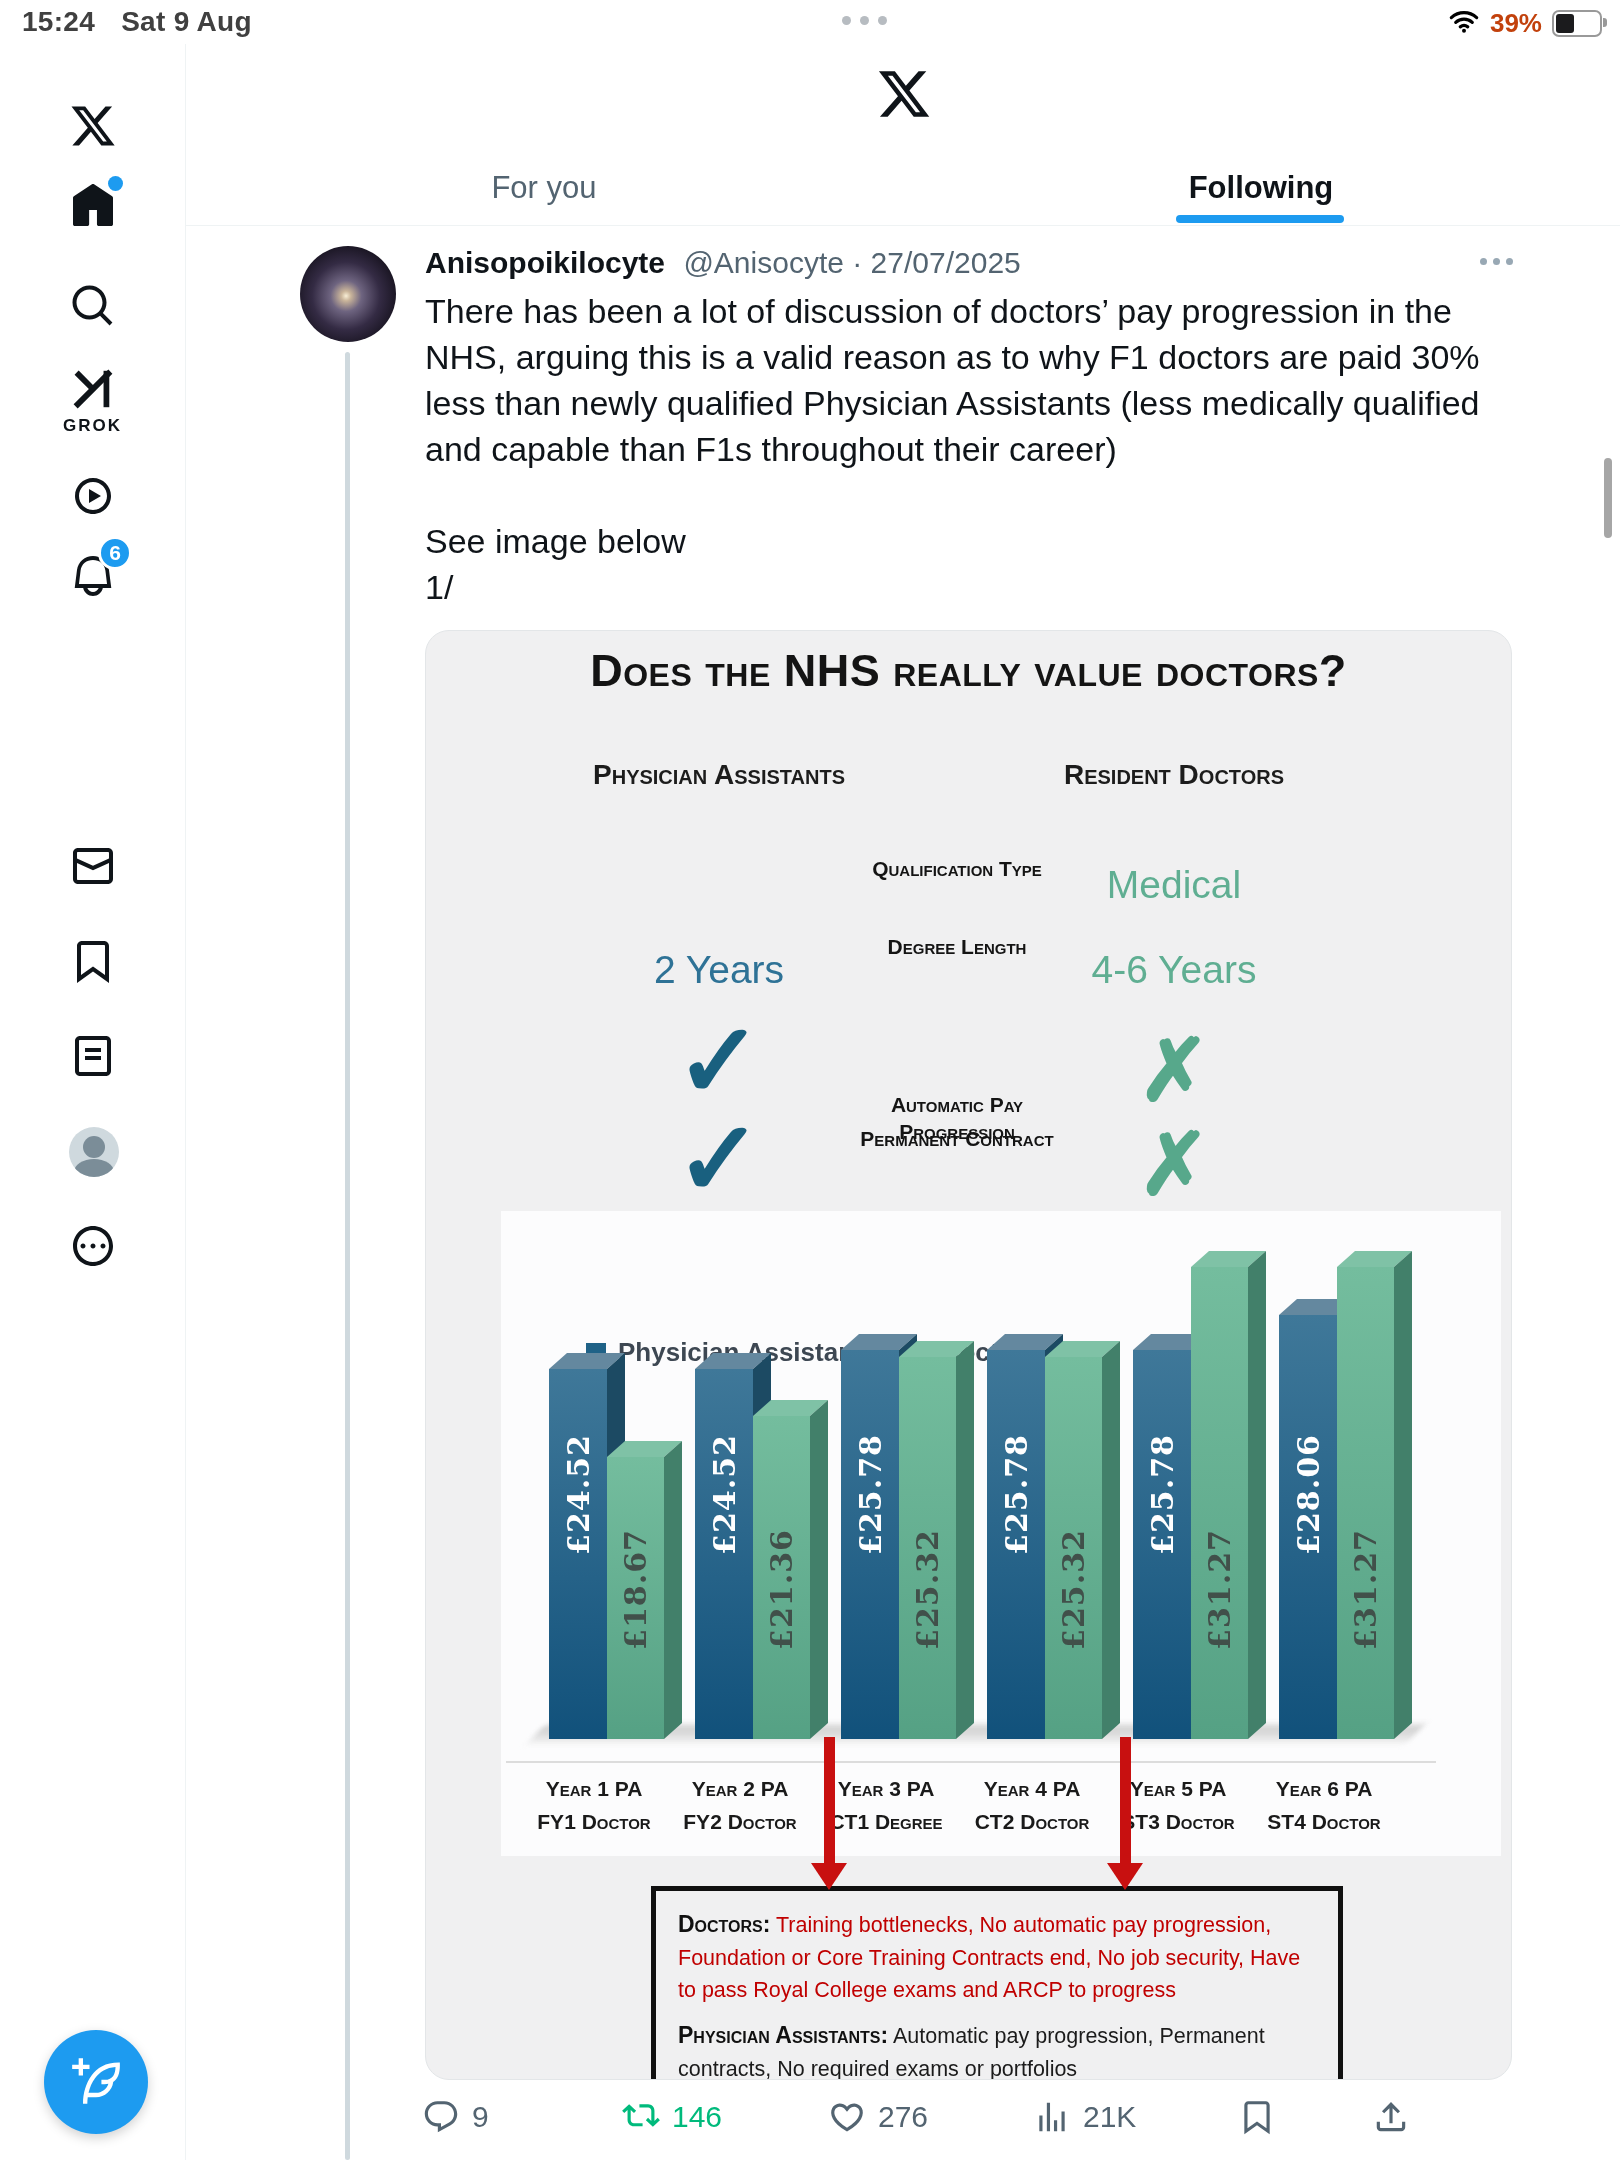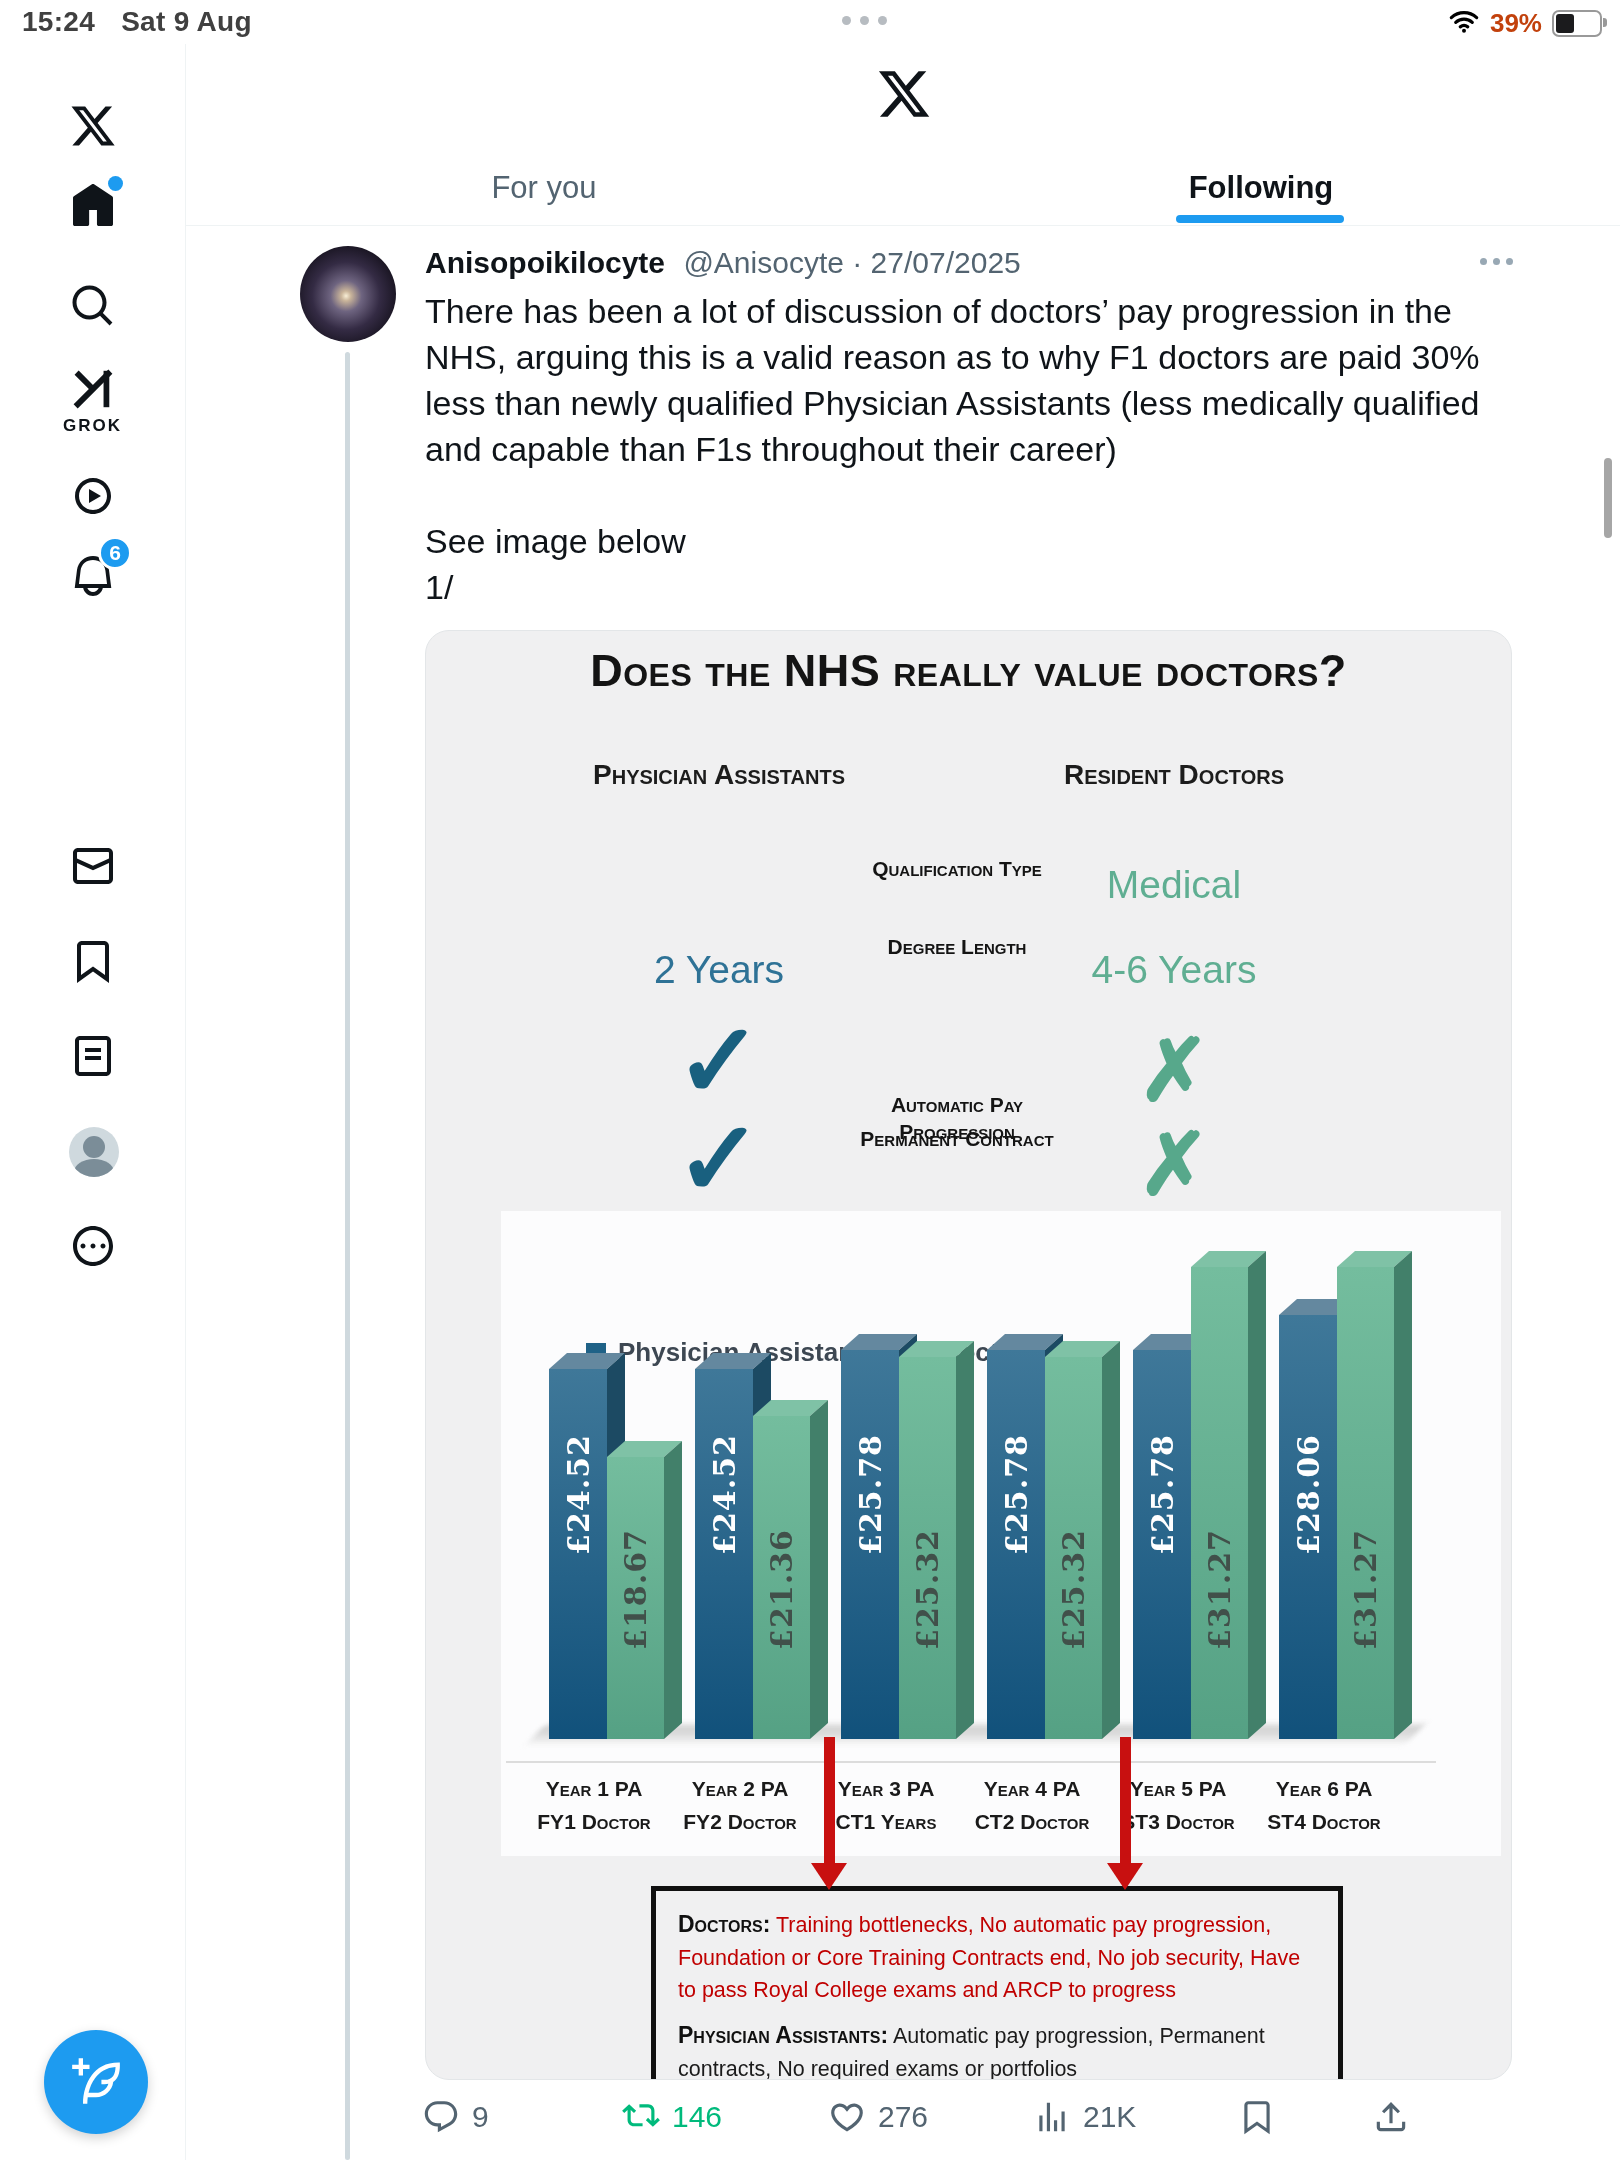--- a/index.html
+++ b/index.html
@@ -358,21 +358,21 @@
           </defs>
           <polygon points="0,16 18,0 75,0 57,16" fill="#7fc2a6"></polygon>
           <polygon points="57,16 75,0 75,382 57,398" fill="#42806a"></polygon>
           <rect x="0" y="16" width="57" height="382" fill="url(#grad-dr2)"></rect>
         </svg></div>
       <div class="vwrap" style="left: 473px; width: 57px; top: 883px;">
         <span class="vtext" style="color: rgb(65, 80, 74);">£25.32</span>
       </div>
       <div class="xcat" style="left: 360px;">
         <div class="l1">Year 3 PA</div>
-        <div class="l2">CT1 Years</div>
+        <div class="l2">CT1 Degree</div>
       </div>
       <div class="bar-svg" style="left: 561px; top: 703px; z-index: 1;"><svg width="76" height="405">
           <defs>
             <linearGradient id="grad-pa3" x1="0" y1="0" x2="0" y2="1">
               <stop offset="0" stop-color="#3f7899"></stop>
               <stop offset="1" stop-color="#11517b"></stop>
             </linearGradient>
           </defs>
           <polygon points="0,16 18,0 76,0 58,16" fill="#64889f"></polygon>
           <polygon points="58,16 76,0 76,389 58,405" fill="#1c4a63"></polygon>

